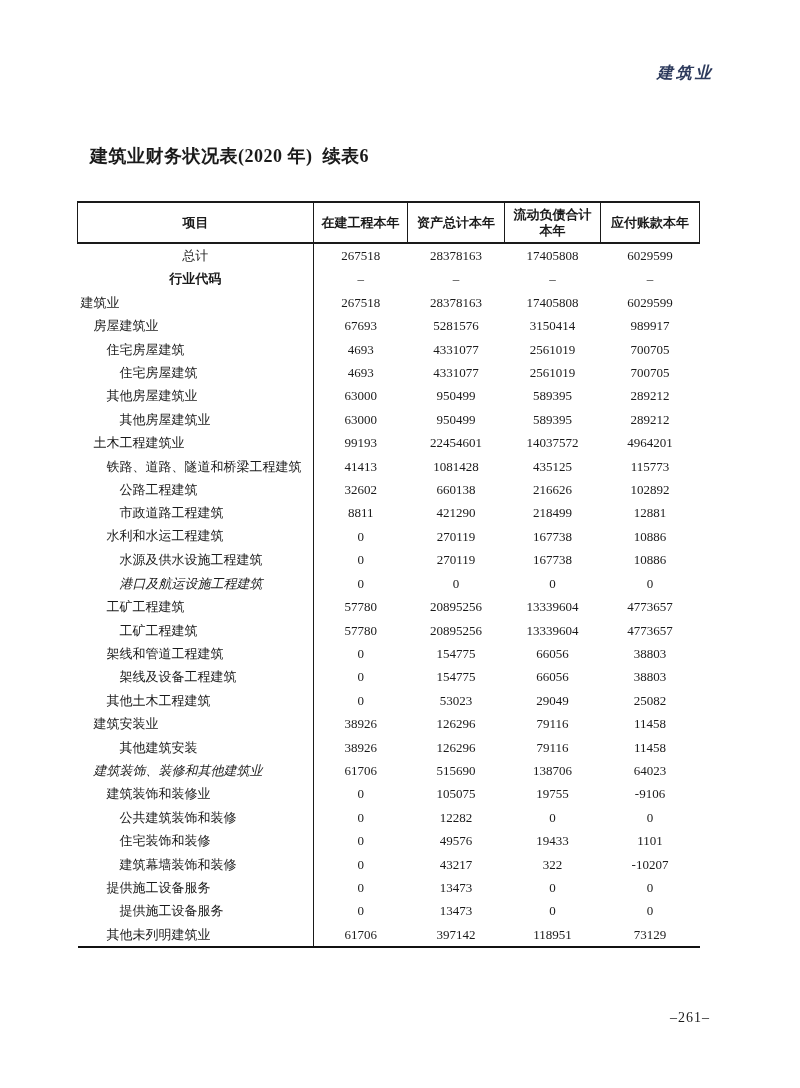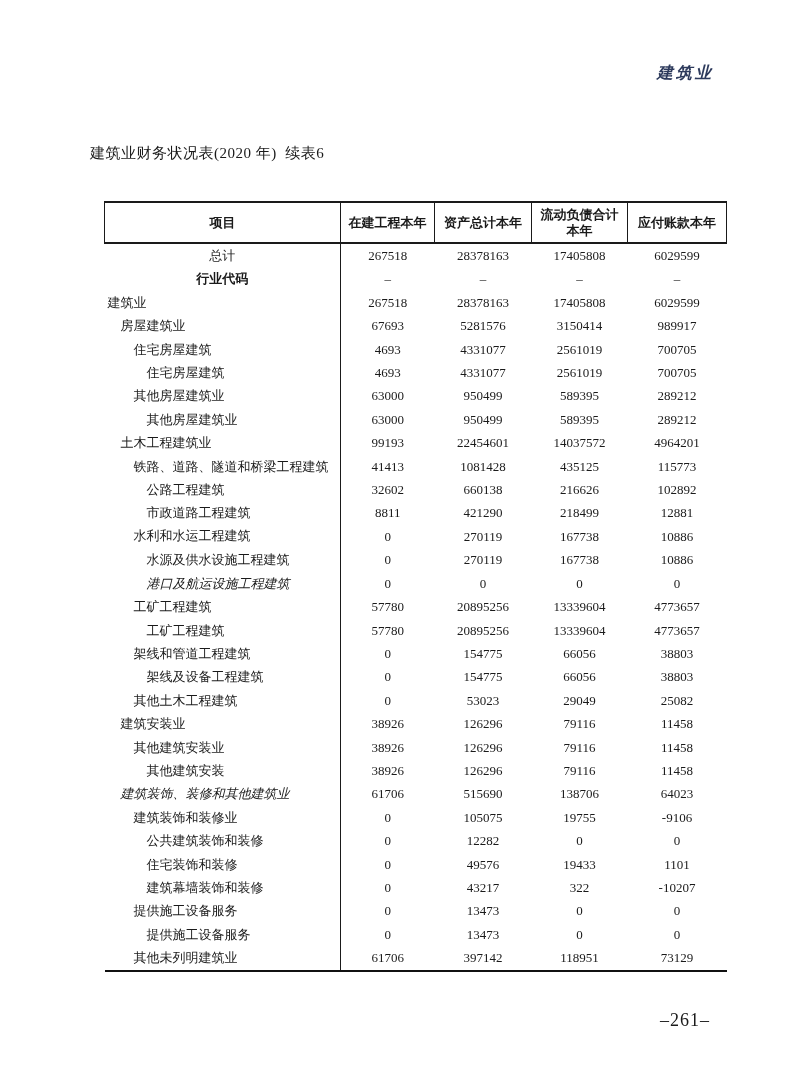--- a/index.html
+++ b/index.html
@@ -12,25 +12,25 @@
     overflow:hidden;
   }
   .page{position:absolute;inset:0;}
   .corner{
     position:absolute;top:63px;right:86px;
     font-size:16px;font-style:italic;font-weight:600;
     letter-spacing:3px;color:#2d3a5c;
   }
   .title{
     position:absolute;top:144px;left:90px;
-    font-size:15px;font-weight:400;letter-spacing:0.5px;
+    font-size:18px;font-weight:700;letter-spacing:0.5px;
     white-space:pre;
   }
   table.fin{
-    position:absolute;top:201px;left:104px;
+    position:absolute;top:201px;left:77px;
     width:622px;border-collapse:collapse;table-layout:fixed;
   }
   table.fin thead th{
     border-top:2px solid #1a1a1a;
     border-bottom:2px solid #1a1a1a;
     border-left:1px solid #1a1a1a;
     border-right:1px solid #1a1a1a;
     height:37px;
     font-size:13px;font-weight:bold;
     text-align:center;vertical-align:middle;
@@ -46,21 +46,21 @@
   table.fin tbody td.stub{
     text-align:left;
     border-right:1.5px solid #1a1a1a;
     margin-top:27px;
   }
   table.fin tbody td.stub.center{text-align:center;padding-left:0 !important;}
   table.fin tbody td.stub.bold{font-weight:bold;}
   table.fin tbody tr:last-child td{border-bottom:2.5px solid #111111;}
   .pageno{
     position:absolute;top:1010px;right:90px;
-    font-size:18px;letter-spacing:1px;
+    font-size:14px;letter-spacing:1px;
   }
 </style>
 </head>
 <body>
 
 <div class="page">
 
   <div class="corner">建筑业</div>
 
   <div class="title">建筑业财务状况表(2020 年)  续表6</div>
@@ -225,27 +225,20 @@
           <td>25082</td>
         </tr>
         <tr>
           <td class="stub" style="padding-left: 16px;">建筑安装业</td>
           <td>38926</td>
           <td>126296</td>
           <td>79116</td>
           <td>11458</td>
         </tr>
         <tr>
-          <td class="stub" style="padding-left: 29px;">其他建筑安装业</td>
-          <td>38926</td>
-          <td>126296</td>
-          <td>79116</td>
-          <td>11458</td>
-        </tr>
-        <tr>
           <td class="stub" style="padding-left: 42px;">其他建筑安装</td>
           <td>38926</td>
           <td>126296</td>
           <td>79116</td>
           <td>11458</td>
         </tr>
         <tr>
           <td class="stub" style="padding-left: 16px; font-style: italic;">建筑装饰、装修和其他建筑业</td>
           <td>61706</td>
           <td>515690</td>

